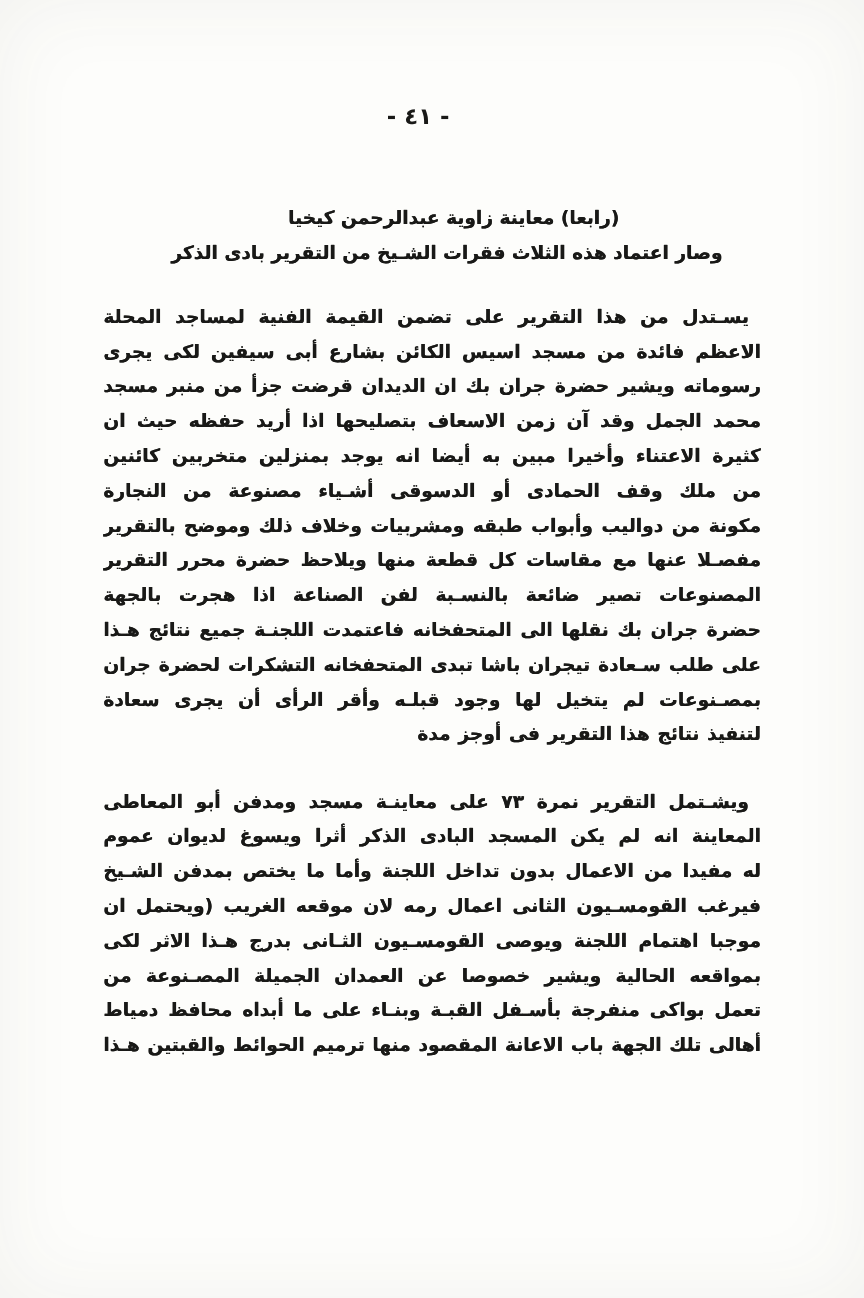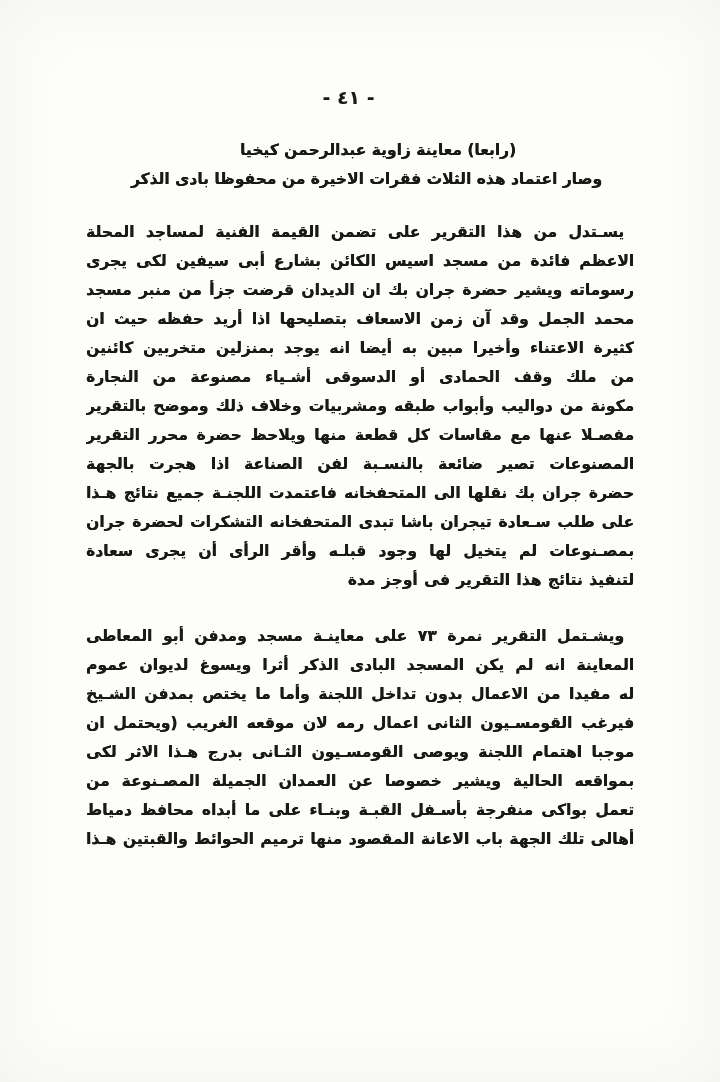--- a/index.html
+++ b/index.html
@@ -38,21 +38,21 @@
     font-size: 15.5px;
     font-weight: 700;
     line-height: 29px;
     text-shadow: 0.3px 0 0 currentColor;
   }
   .intro .line {
     text-align: right;
     height: 29px;
     overflow: hidden;
   }
-  .intro .i1 { margin-left: 0; padding-right: 118px; }
+  .intro .i1 { margin-left: 0; padding-right: 118px; margin-top: 32px; }
   .intro .i2 { padding-right: 32px; }
   .intro .i3 { padding-right: 34px; }
   .para {
     margin-top: 24px;
   }
   .para2 {
     margin-top: 27px;
   }
   .para .line {
     text-align: justify;
@@ -73,21 +73,21 @@
 <body>
 
 <div class="page">
 
   <div class="page-number">- ٤١ -</div>
 
   <div class="content">
 
     <div class="intro">
       <div class="line i1">(رابعا) معاينة زاوية عبدالرحمن كيخيا</div>
-      <div class="line i2">وصار اعتماد هذه الثلاث فقرات الاخيرة من محفوظا بادى الذكر</div>
+      <div class="line i2">وصار اعتماد هذه الثلاث فقرات الشـيخ من التقرير بادى الذكر</div>
     </div>
 
     <div class="para para1">
       <div class="line first">يسـتدل من هذا التقرير على تضمن القيمة الفنية لمساجد المحلة الكبرى ومبين به الجزء</div>
       <div class="line">الاعظم فائدة من مسجد اسيس الكائن بشارع أبى سيفين لكى يجرى قلم الهندسة أعمال</div>
       <div class="line">رسوماته ويشير حضرة جران بك ان الديدان قرضت جزأ من منبر مسجد المتولى نظارة الشيخ</div>
       <div class="line">محمد الجمل وقد آن زمن الاسعاف بتصليحها اذا أريد حفظه حيث ان هـذه المنبر ذو صناعة</div>
       <div class="line">كثيرة الاعتناء وأخيرا مبين به أيضا انه يوجد بمنزلين متخربين كائنين بشارع الشيخ عبدالرب</div>
       <div class="line">من ملك وقف الحمادى أو الدسوقى أشـياء مصنوعة من النجارة تسـتدعى التنبيه اليها وهى</div>
       <div class="line">مكونة من دواليب وأبواب طبقه ومشربيات وخلاف ذلك وموضح بالتقرير توضـيحا</div>

